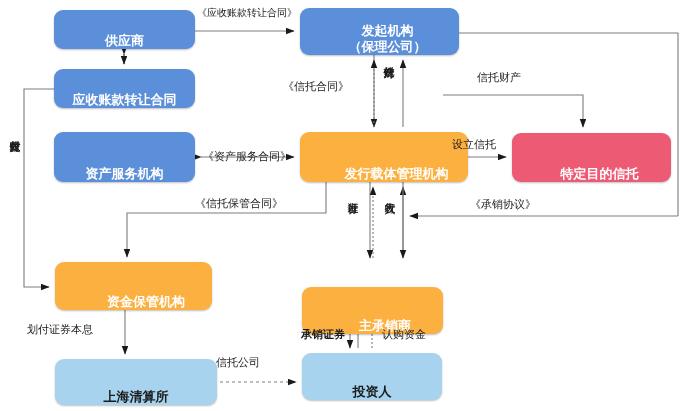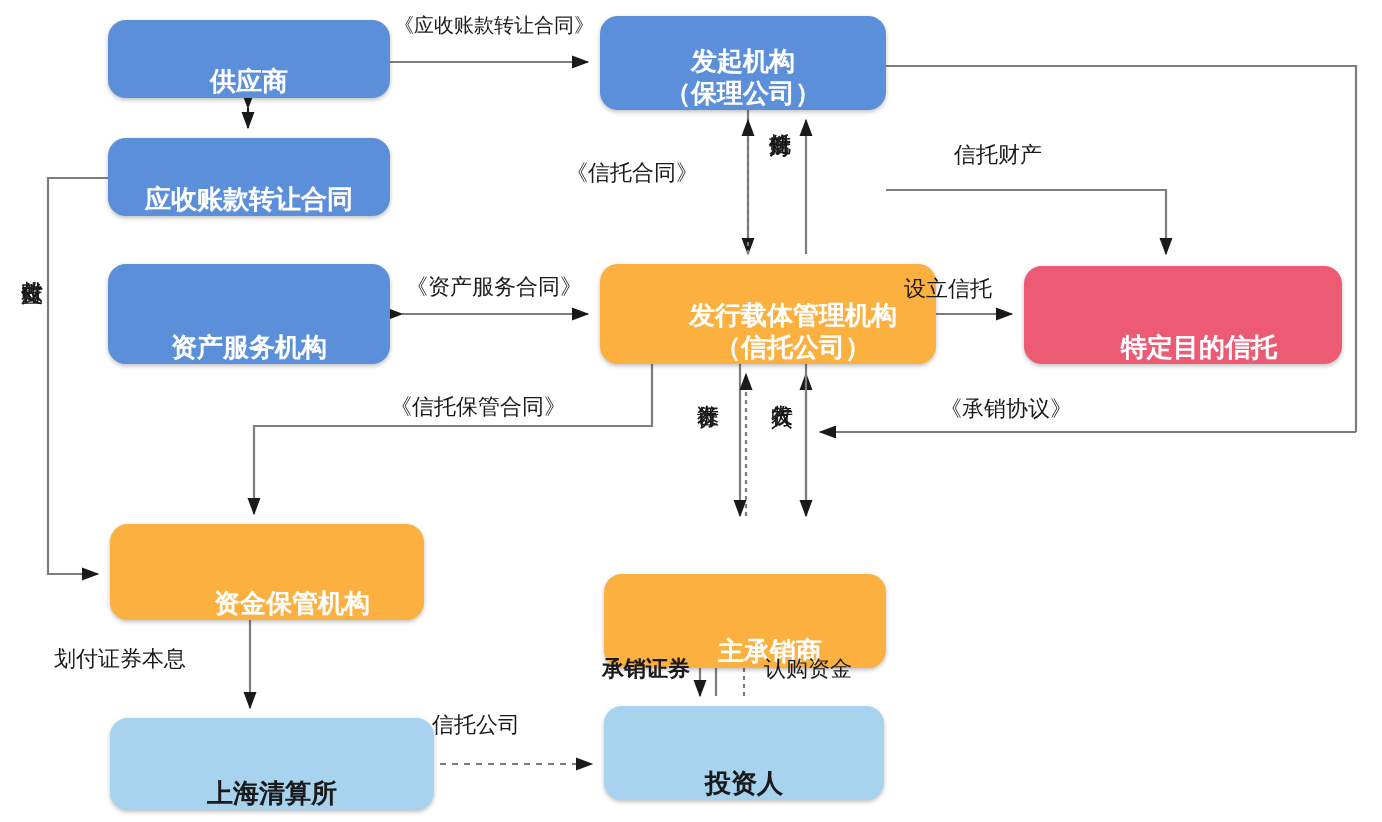--- a/index.html
+++ b/index.html
@@ -79,31 +79,30 @@
   </div>
 
   <div class="node n-blue" style="left:54px;top:69px;width:141px;height:39px;font-size:13px;">
     <span>应收账款转让合同</span>
   </div>
 
   <div class="node n-blue" style="left:54px;top:132px;width:141px;height:50px;font-size:13px;">
     <span>资产服务机构</span>
   </div>
 
-  <div class="node n-blue" style="left:300px;top:8px;width:143px;height:47px;font-size:13px;">
+  <div class="node n-blue" style="left:300px;top:8px;width:143px;height:47px;font-size:13px;padding-left:16px;">
     <div>
       <span>发起机构</span>
       <span>（保理公司）</span>
     </div>
   </div>
 
   <div class="node n-orange" style="left:300px;top:132px;width:143px;height:50px;font-size:13px;">
     <div>
       <span>发行载体管理机构</span>
-      <span>（信托公司）</span>
     </div>
   </div>
 
   <div class="node n-pink" style="left:512px;top:133px;width:143px;height:49px;font-size:13px;">
     <span>特定目的信托</span>
   </div>
 
   <div class="node n-orange" style="left:55px;top:262px;width:132px;height:48px;font-size:13px;">
     <span>资金保管机构</span>
   </div>
@@ -117,21 +116,21 @@
   </div>
 
   <div class="node n-lightblue" style="left:302px;top:353px;width:140px;height:47px;font-size:13px;">
     <span>投资人</span>
   </div>
 
   <div class="lbl" style="left:197px;top:6px;font-size:10px;">《应收账款转让合同》</div>
 
   <div class="lbl" style="left:283px;top:79px;font-size:11px;">《信托合同》</div>
 
-  <div class="lbl" style="left:203px;top:136px;font-size:11px;">《资产服务合同》</div>
+  <div class="lbl" style="left:203px;top:149px;font-size:11px;">《资产服务合同》</div>
 
   <div class="lbl" style="left:477px;top:70px;font-size:11px;">信托财产</div>
 
   <div class="lbl" style="left:452px;top:137px;font-size:11px;">设立信托</div>
 
   <div class="lbl" style="left:195px;top:196px;font-size:11px;">《信托保管合同》</div>
 
   <div class="lbl" style="left:470px;top:197px;font-size:11px;">《承销协议》</div>
 
   <div class="lbl" style="left:27px;top:322px;font-size:11px;">划付证券本息</div>

